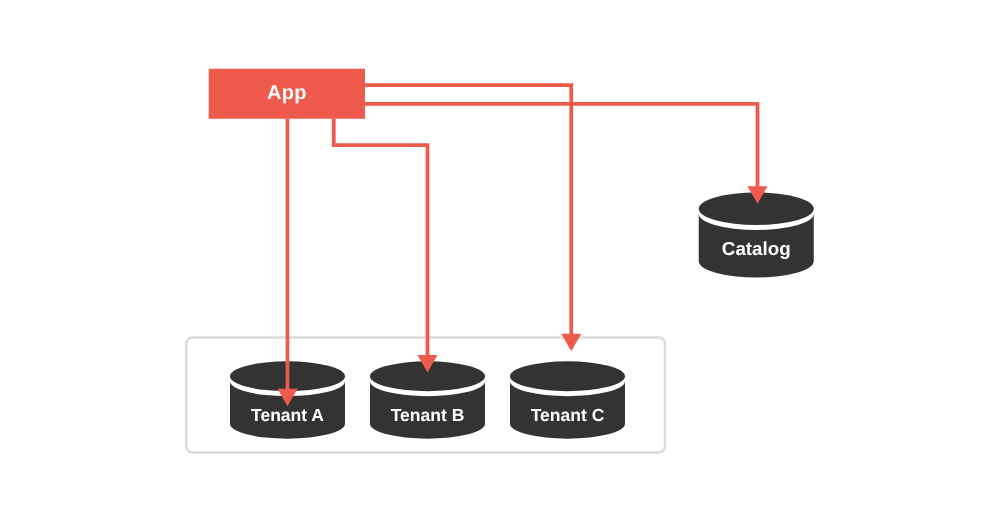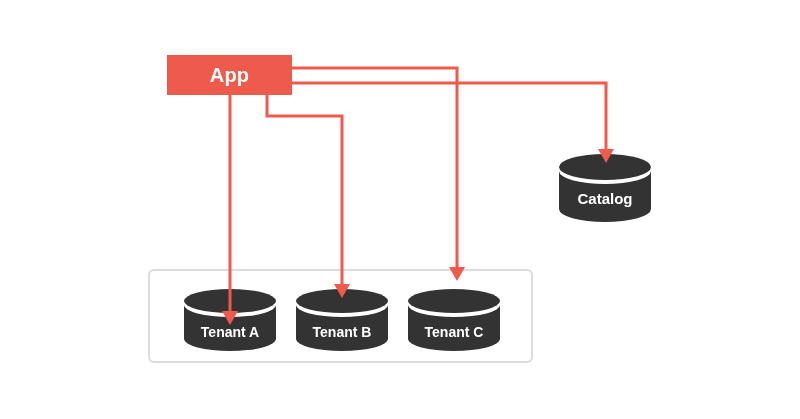--- a/index.html
+++ b/index.html
@@ -24,21 +24,21 @@
   .app-box {
     position: absolute;
     left: 167px; top: 55px;
     width: 125px; height: 40px;
     background: var(--accent);
     display: flex; align-items: center; justify-content: center;
     z-index: 3;
   }
   .app-box span {
     color: var(--label-text);
-    font-size: 20px;
+    font-size: 16px;
     font-weight: bold;
     letter-spacing: 0.2px;
   }
   .tenant-container {
     position: absolute;
     left: 148px; top: 269px;
     width: 385px; height: 94px;
     border: 2px solid var(--container-border);
     border-radius: 6px;
     background: var(--background);

